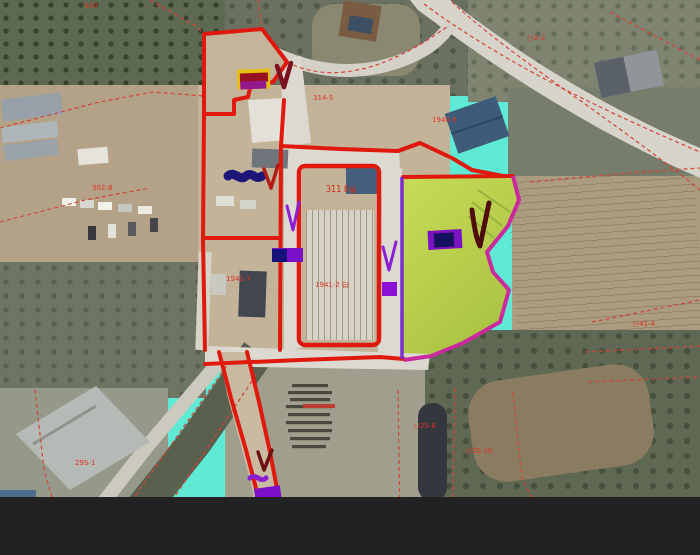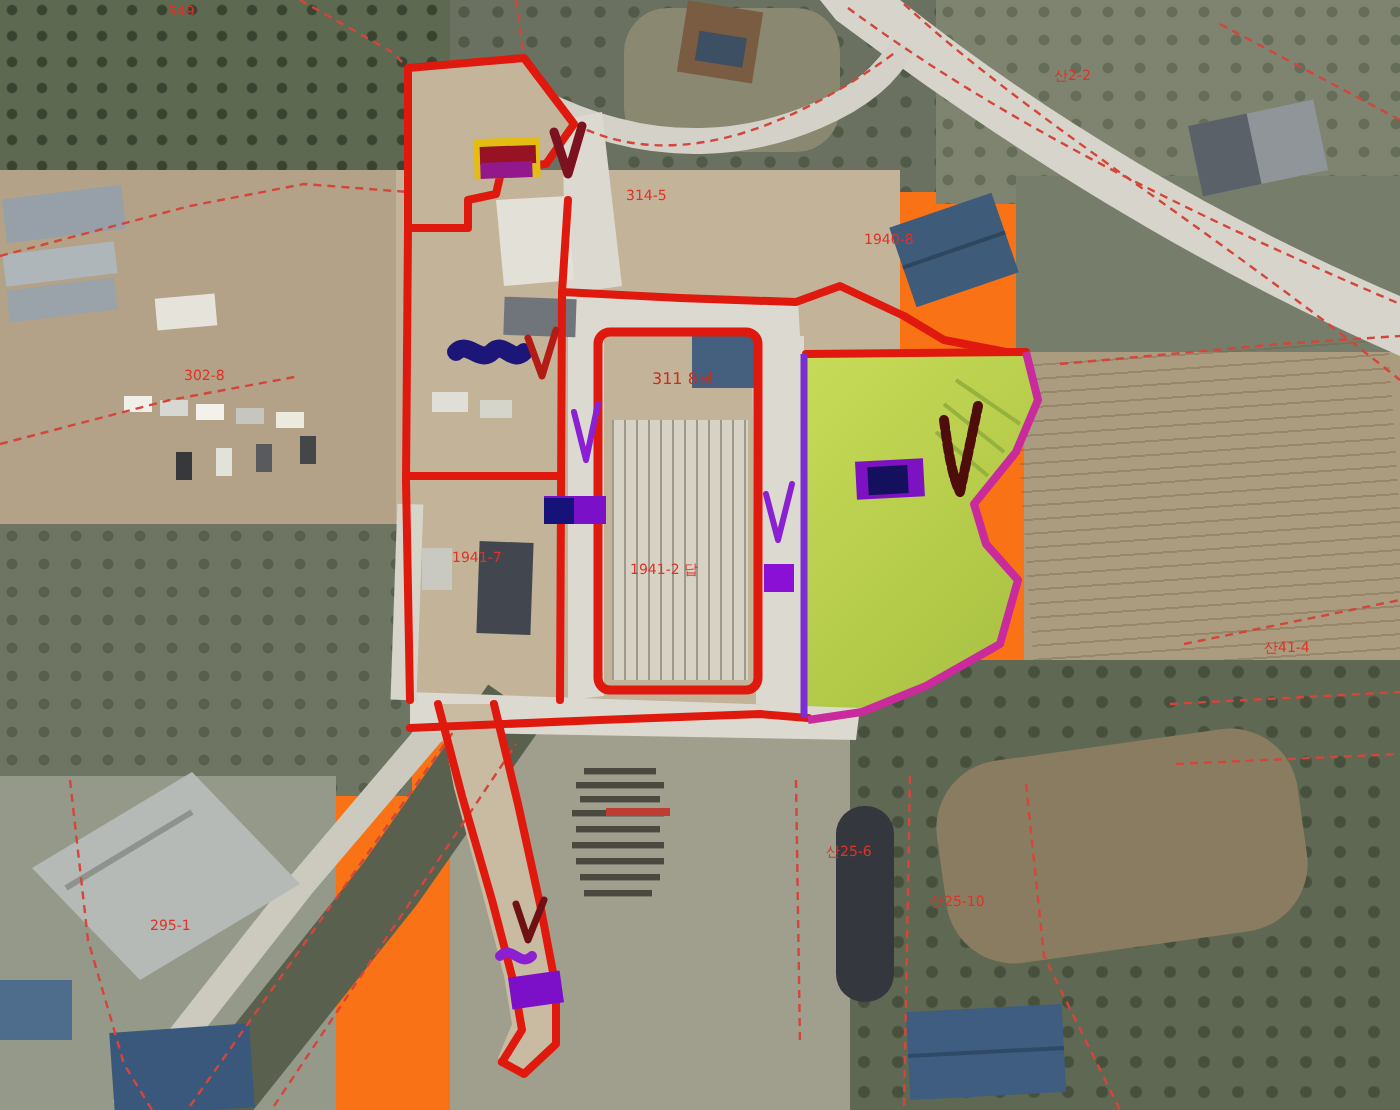--- a/index.html
+++ b/index.html
@@ -1,16 +1,16 @@
 <!DOCTYPE html>
 <html><head>
 <meta charset="utf-8">
 <style>
   html,body{margin:0;padding:0;background:#222;}
-  #viewport{position:relative;width:700px;height:555px;overflow:hidden;background:#f97316;
+  #viewport{position:relative;width:700px;height:497px;overflow:hidden;background:#5eead4;
     font-family:"DejaVu Sans",sans-serif;}
   .layer{position:absolute;}
   
   #t-orchard{left:0;top:0;width:238px;height:92px;background:#5d6950;
     background-image:radial-gradient(circle at 6px 5px, rgba(52,64,44,.9) 2.2px, transparent 3px);
     background-size:15px 13px;}
   #t-toptrees{left:225px;top:0;width:270px;height:96px;background:#6a7160;
     background-image:radial-gradient(circle at 7px 6px, rgba(70,80,60,.7) 2.5px, transparent 3.2px);
     background-size:17px 15px;}
   #t-yard{left:312px;top:4px;width:108px;height:72px;background:#8b8872;border-radius:22px;}

